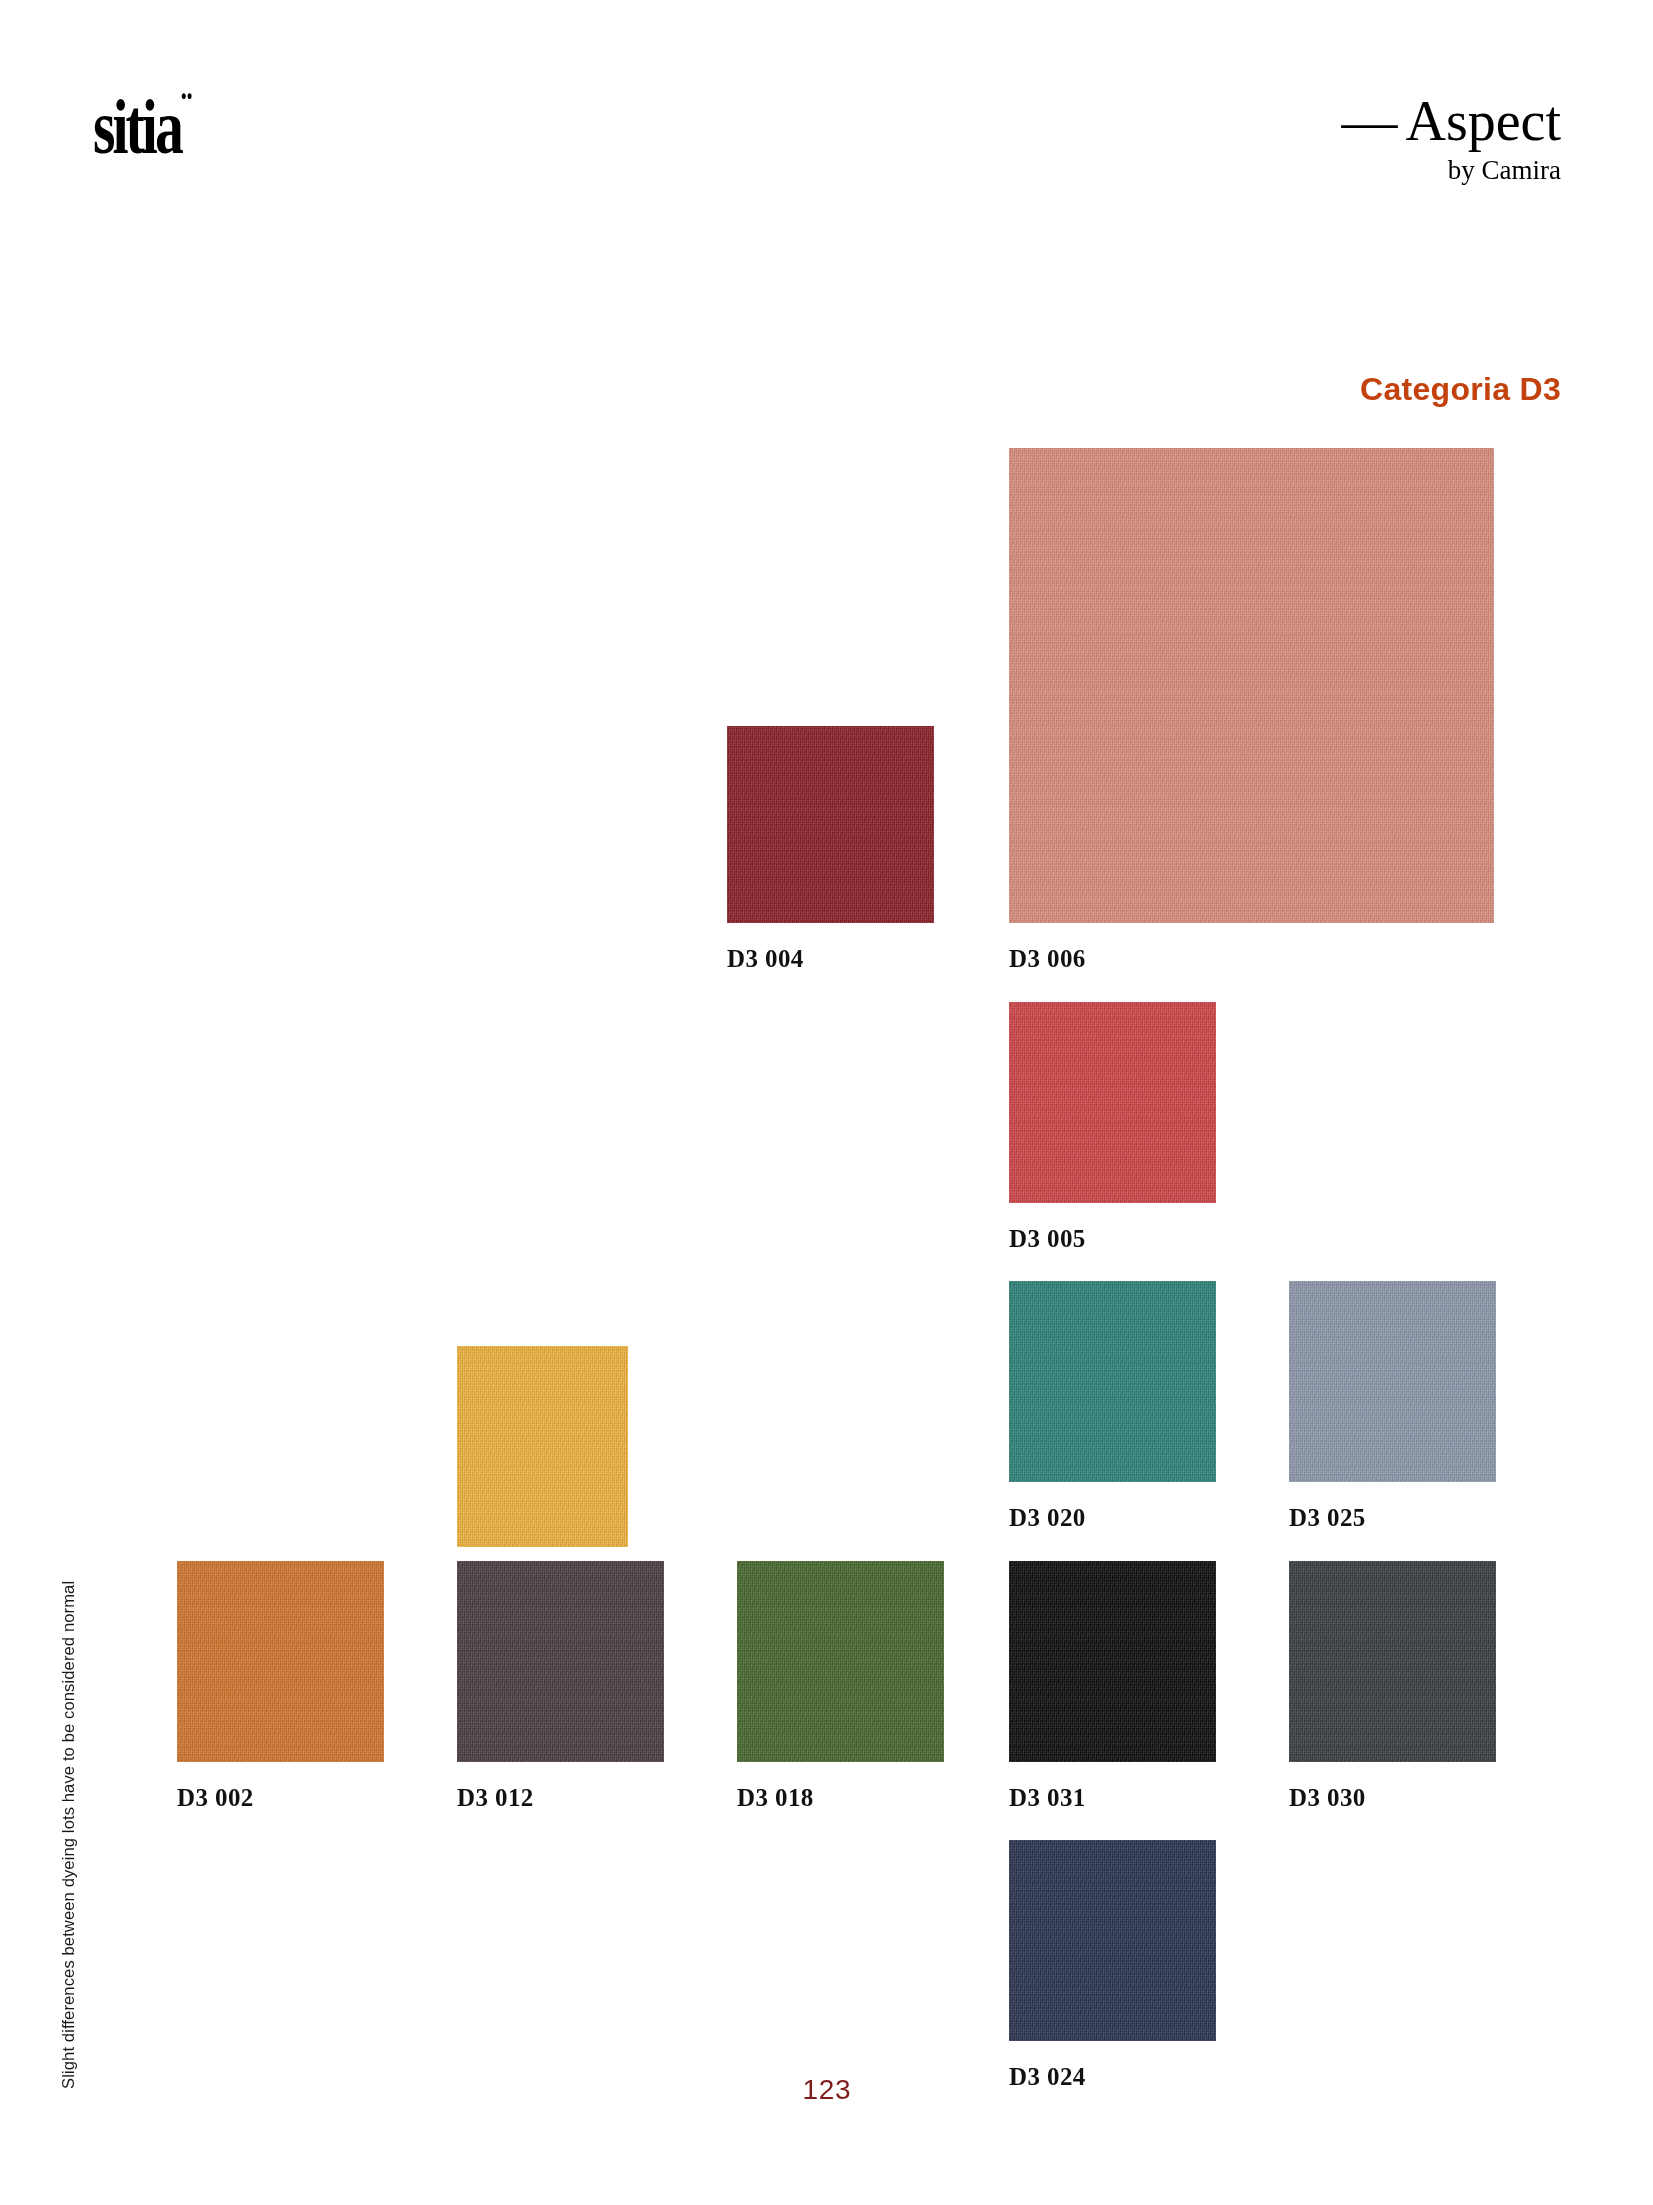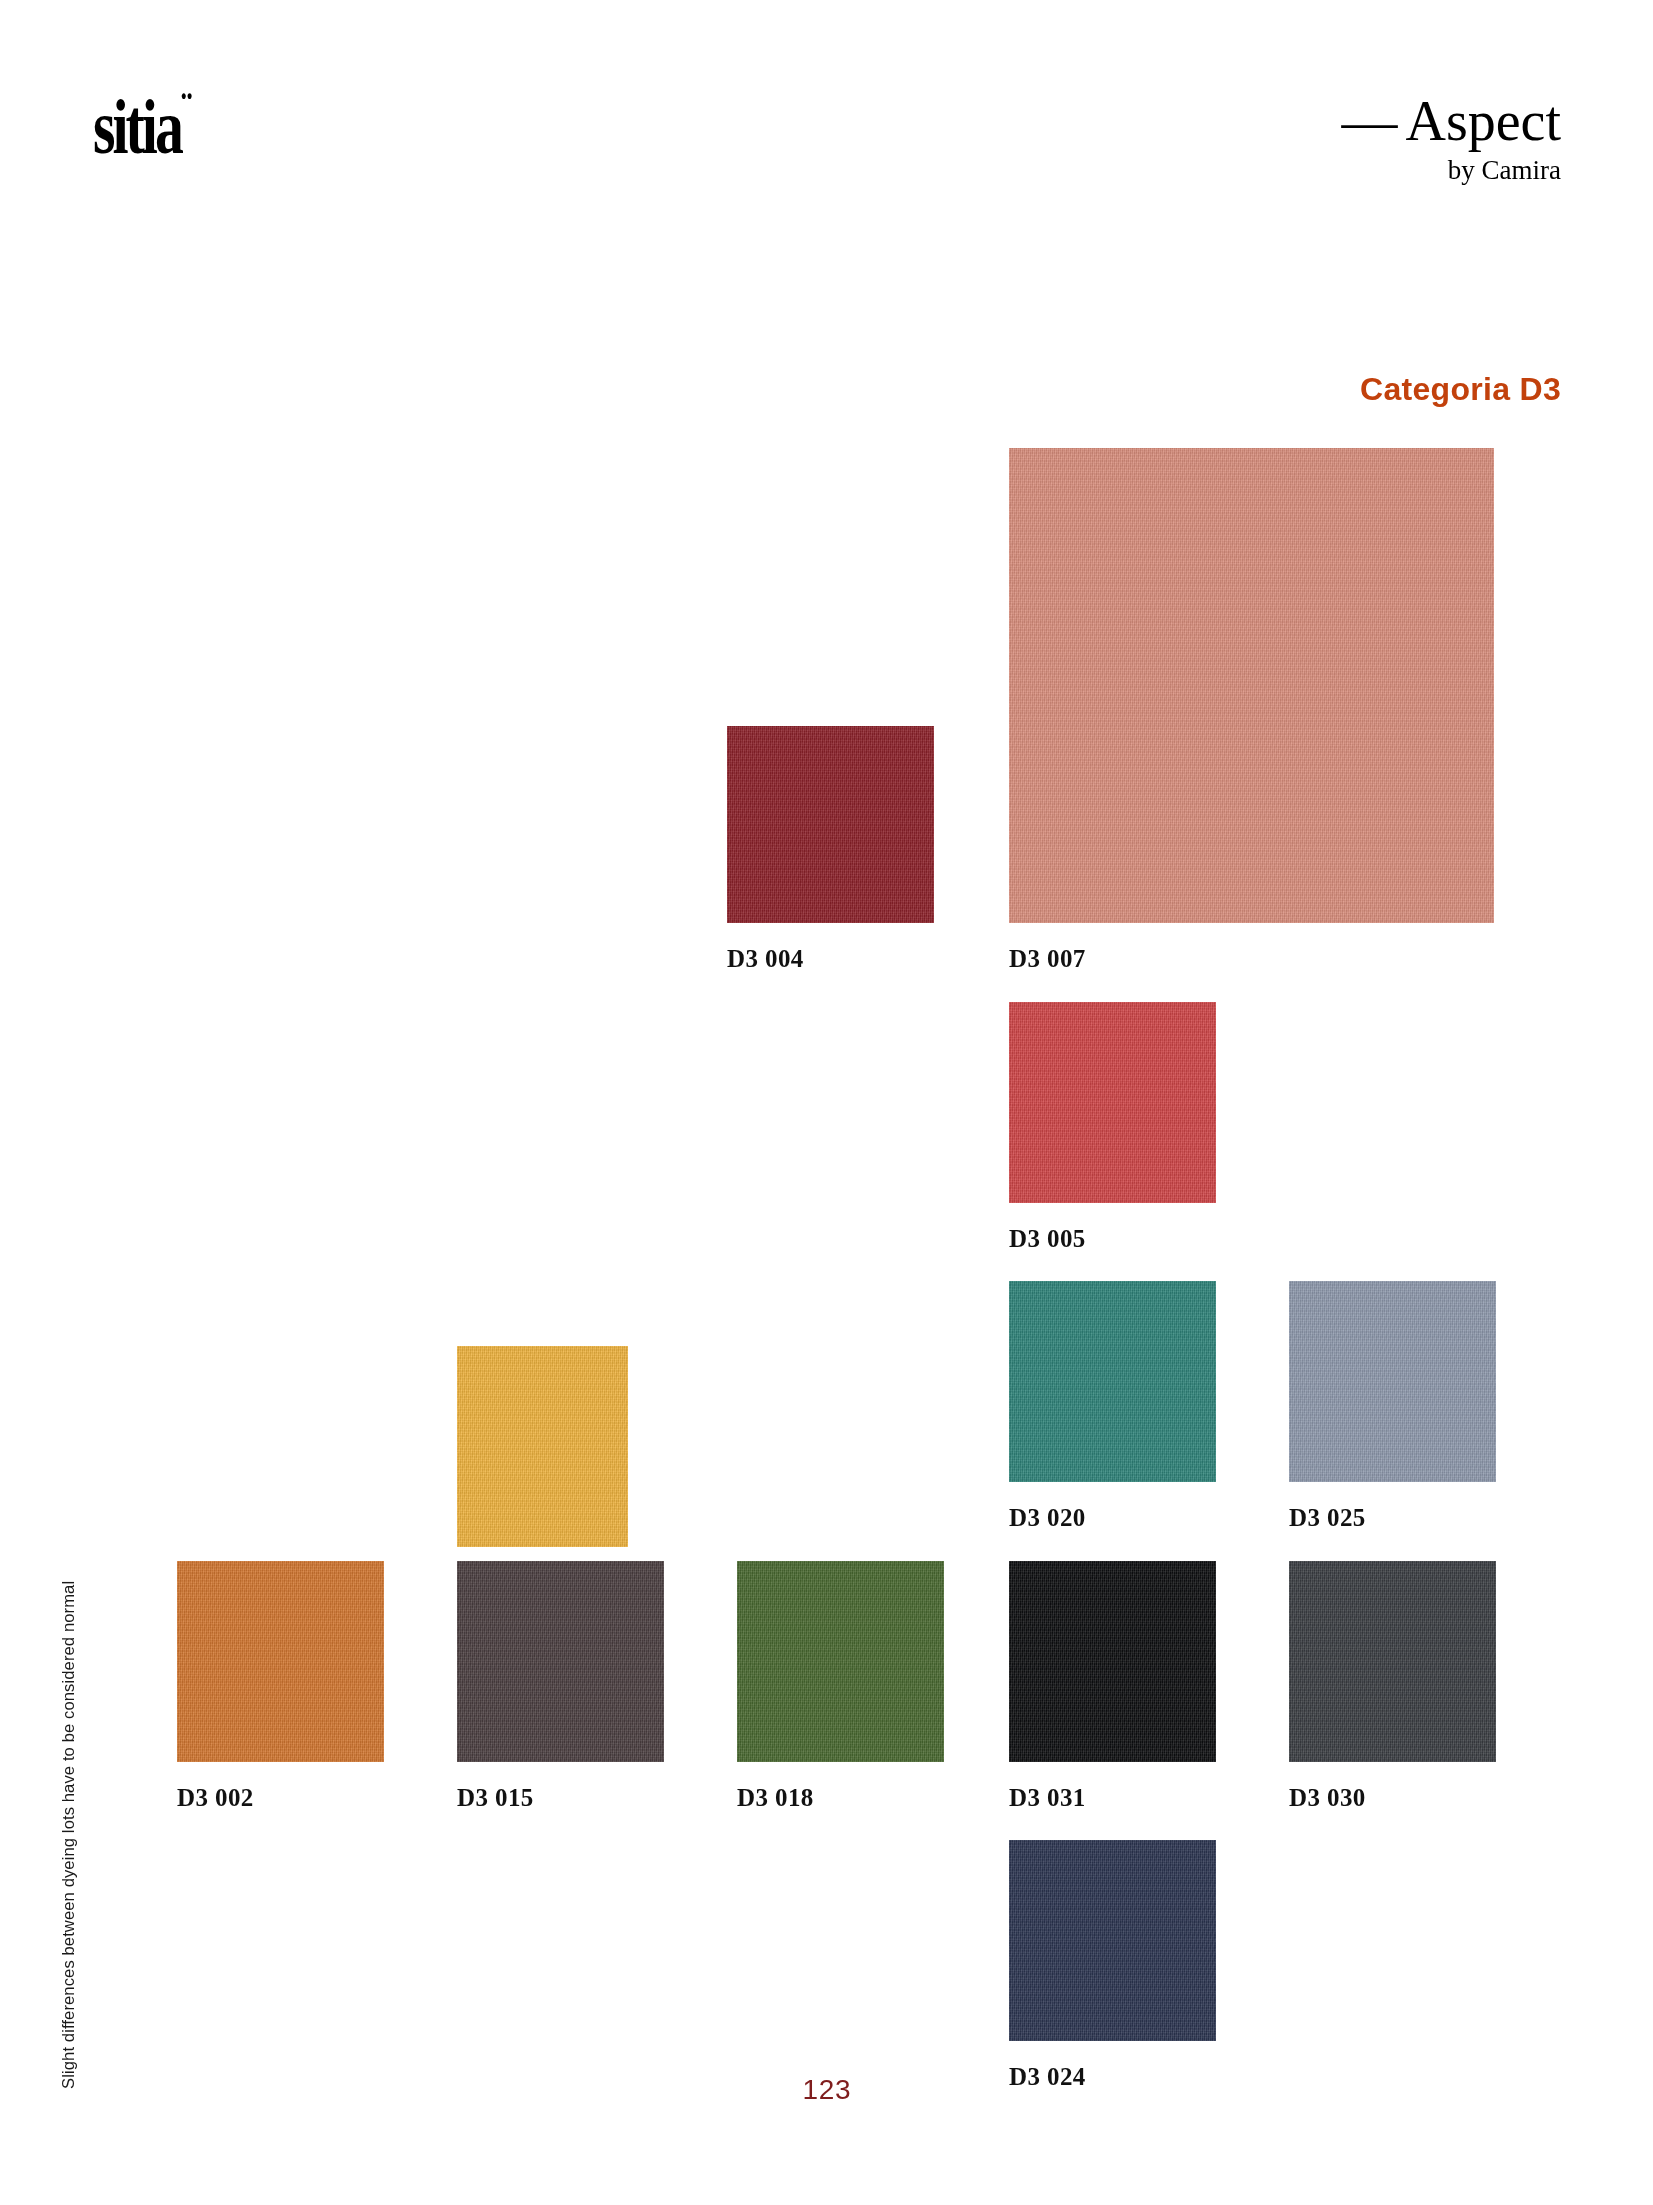--- a/index.html
+++ b/index.html
@@ -166,21 +166,21 @@
 
 <div class="category-label">Categoria D3</div>
 
 <div id="swatch-grid">
     <div class="swatch" style="left: 727px; top: 726px; width: 207px; height: 197px;">
       <div class="chip" style="background: rgb(140, 32, 41);"></div>
       <div class="swatch-label" style="top: 219px;">D3 004</div>
     </div>
     <div class="swatch" style="left: 1009px; top: 448px; width: 485px; height: 475px;">
       <div class="chip" style="background: rgb(217, 142, 124);"></div>
-      <div class="swatch-label" style="top: 497px;">D3 007</div>
+      <div class="swatch-label" style="top: 497px;">D3 006</div>
     </div>
     <div class="swatch" style="left: 1009px; top: 1002px; width: 207px; height: 201px;">
       <div class="chip" style="background: rgb(207, 69, 71);"></div>
       <div class="swatch-label" style="top: 223px;">D3 005</div>
     </div>
     <div class="swatch" style="left: 457px; top: 1346px; width: 171px; height: 201px;">
       <div class="chip" style="background: rgb(239, 179, 62);"></div>
       <div class="swatch-label" style="top: 223px;">D3 001</div>
     </div>
     <div class="swatch" style="left: 1009px; top: 1281px; width: 207px; height: 201px;">
@@ -190,21 +190,21 @@
     <div class="swatch" style="left: 1289px; top: 1281px; width: 207px; height: 201px;">
       <div class="chip" style="background: rgb(142, 153, 172);"></div>
       <div class="swatch-label" style="top: 223px;">D3 025</div>
     </div>
     <div class="swatch" style="left: 177px; top: 1561px; width: 207px; height: 201px;">
       <div class="chip" style="background: rgb(210, 118, 47);"></div>
       <div class="swatch-label" style="top: 223px;">D3 002</div>
     </div>
     <div class="swatch" style="left: 457px; top: 1561px; width: 207px; height: 201px;">
       <div class="chip" style="background: rgb(74, 62, 64);"></div>
-      <div class="swatch-label" style="top: 223px;">D3 015</div>
+      <div class="swatch-label" style="top: 223px;">D3 012</div>
     </div>
     <div class="swatch" style="left: 737px; top: 1561px; width: 207px; height: 201px;">
       <div class="chip" style="background: rgb(72, 104, 47);"></div>
       <div class="swatch-label" style="top: 223px;">D3 018</div>
     </div>
     <div class="swatch" style="left: 1009px; top: 1561px; width: 207px; height: 201px;">
       <div class="chip" style="background: rgb(13, 14, 16);"></div>
       <div class="swatch-label" style="top: 223px;">D3 031</div>
     </div>
     <div class="swatch" style="left: 1289px; top: 1561px; width: 207px; height: 201px;">

